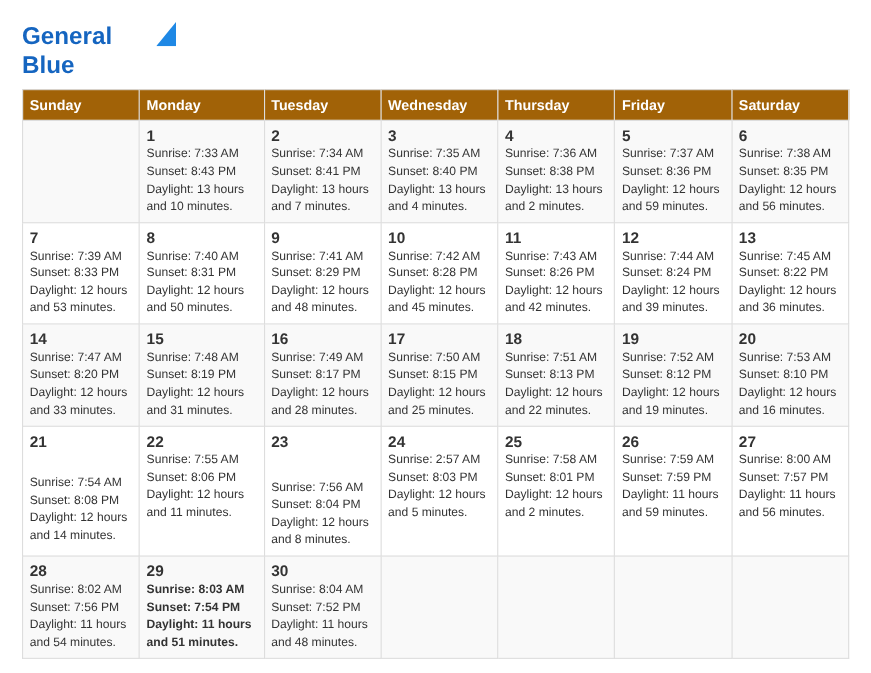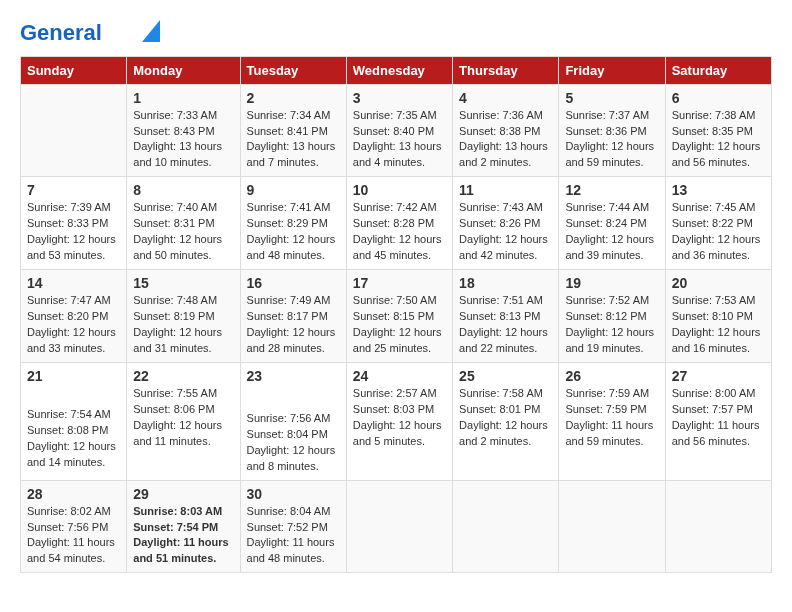--- a/index.html
+++ b/index.html
@@ -40,21 +40,21 @@
     .subtitle {
       font-size: 15px;
       color: #555;
     }
     table {
       width: 100%;
       border-collapse: collapse;
       font-size: 11px;
     }
     thead tr th {
-      background-color: #b91c1c;
+      background-color: #a16207;
       color: #fff;
       text-align: left;
       padding: 6px 6px;
       font-size: 13px;
       font-weight: bold;
       border: 1px solid #ddd;
     }
     tbody tr td {
       vertical-align: top;
       border: 1px solid #ddd;
@@ -84,20 +84,23 @@
 <div class="header">
   <div class="logo">
     <div style="line-height:1.1">
       <div style="display:flex;align-items:center;gap:36px;">
         <span class="logo-text"><span>General</span></span>
         <div style="margin-left:4px;position:relative;top:0px;">
           <svg width="18" height="22" viewBox="0 0 18 22">
             <polygon points="0,22 18,22 18,0" fill="#1e88e5"></polygon>
           </svg>
         </div>
+      </div>
+      <div style="display:flex;align-items:center;">
+        <span class="logo-text" style="color:#1565c0;">Blue</span>
       </div>
     </div>
   </div>
   <div class="title-block">
     <div class="month-title"></div>
     <div class="subtitle"></div>
   </div>
 </div>
 
 <table>

